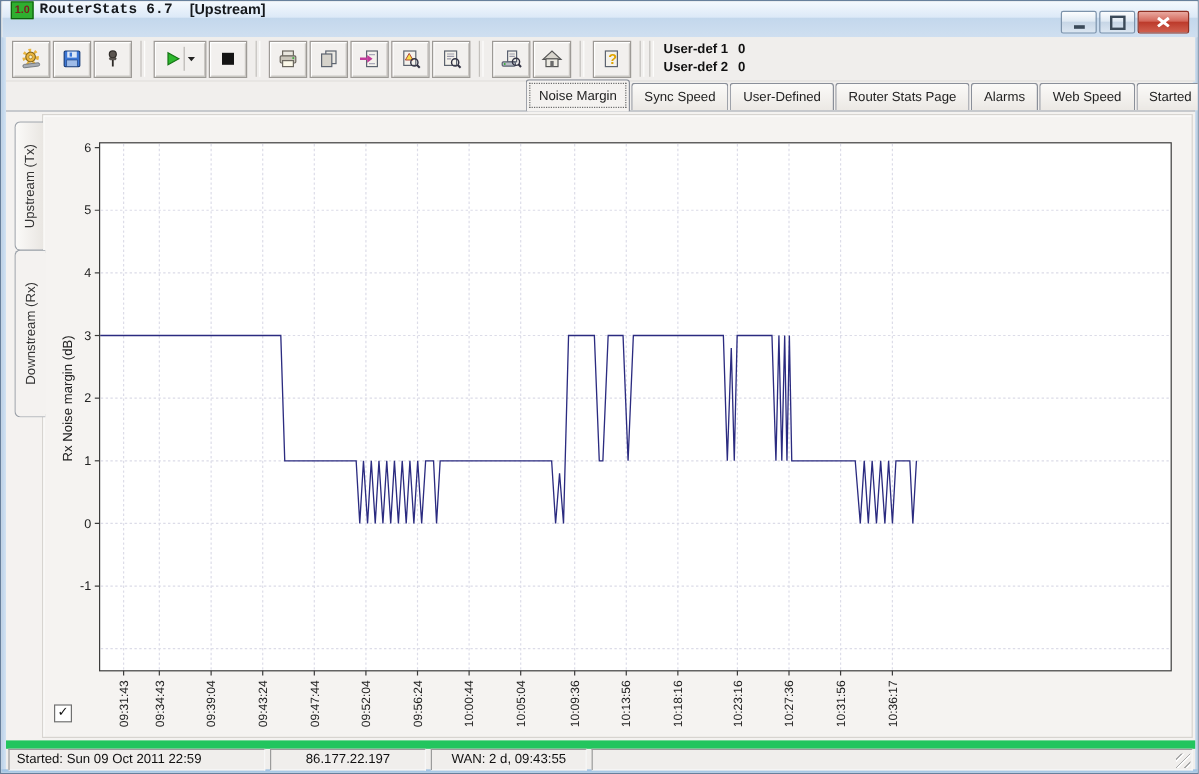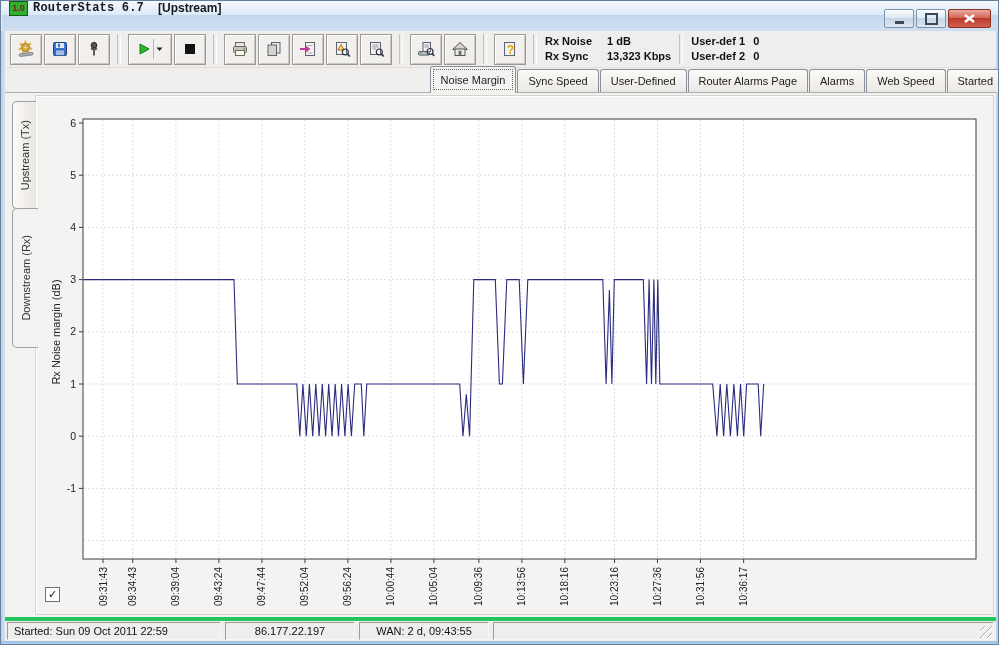--- a/index.html
+++ b/index.html
@@ -55,21 +55,21 @@
   .vtab span{writing-mode:vertical-rl;transform:rotate(180deg);white-space:nowrap;}
   .vtab.up{left:7px;top:8px;width:23px;height:106px;}
   .vtab.down{left:7px;top:115px;width:25px;height:138px;background:#f4f2f0;z-index:2;}
   .chart-wrap{position:absolute;left:0;top:0;width:991px;height:525px;}
   .chartbox{position:absolute;left:30px;top:2px;width:957px;height:518px;
     border:1px solid #d7d4d0;box-shadow:inset 1px 1px 0 #ffffff;background:#f5f3f1;}
   .chk{position:absolute;left:40px;top:494px;width:13px;height:13px;background:#fff;
     border:1px solid #707070;font-size:11px;line-height:12px;text-align:center;color:#111;cursor:default;}
   
   .statusbar{position:absolute;left:4px;top:616px;width:991px;height:24px;background:#f0eeec;
-    display:flex;align-items:center;gap:4px;padding:0 2px;box-sizing:border-box;border-top:4px solid #22c55e;}
+    display:flex;align-items:center;gap:4px;padding:0 2px;box-sizing:border-box;border-top:7px solid #22c55e;}
   .spanel{height:18px;border:1px solid;border-color:#9b9b9b #f7f7f7 #f7f7f7 #9b9b9b;
     font-size:11px;color:#111;display:flex;align-items:center;box-sizing:border-box;background:#f0eeec;}
   .sp1{width:214px;padding-left:6px;}
   .sp2{width:130px;justify-content:center;}
   .sp3{width:130px;justify-content:center;}
   .sp4{flex:1;position:relative;}
   .grip{position:absolute;right:1px;bottom:1px;width:12px;height:12px;
     background:repeating-linear-gradient(135deg,transparent 0 3px,#a9a9a9 3px 4px,#fdfdfd 4px 5px);cursor:nwse-resize;}
   text{font-family:"Liberation Sans",sans-serif;}
 </style>
@@ -211,36 +211,32 @@
     <div class="tsep"></div>
     <div class="tgroup">
       <div class="tbtn">
         <svg width="18" height="18" viewBox="0 0 18 18">
           <rect x="3.5" y="2.5" width="10" height="13" fill="#f4f2ec" stroke="#5d6470"></rect>
           <text x="9.5" y="13.5" font-size="12" font-weight="bold" fill="#e0a400" text-anchor="middle">?</text>
         </svg>
       </div>
     </div>
     <div class="tsep"></div>
-    <div class="info">
-      <div class="row"><span class="lbl">Rx Noise</span><span>1 dB</span></div>
-      <div class="row"><span class="lbl">Rx Sync</span><span>13,323 Kbps</span></div>
-    </div>
     <div class="tsep"></div>
     <div class="info">
       <div class="row"><span class="lbl">User-def 1</span><span>0</span></div>
       <div class="row"><span class="lbl">User-def 2</span><span>0</span></div>
     </div>
   </div>
 
   <div class="tabrow">
     <div class="tab active">Noise Margin</div>
     <div class="tab">Sync Speed</div>
     <div class="tab">User-Defined</div>
-    <div class="tab">Router Alarms Page</div>
+    <div class="tab">Router Stats Page</div>
     <div class="tab">Alarms</div>
     <div class="tab">Web Speed</div>
     <div class="tab">Started</div>
   </div>
 
   <div class="page">
     <div class="chartbox"></div>
     <div class="chart-wrap">
       <svg id="chart-svg" width="991" height="525" viewBox="0 0 991 525">
           <rect x="78" y="26" width="893" height="440" fill="#ffffff"></rect>

